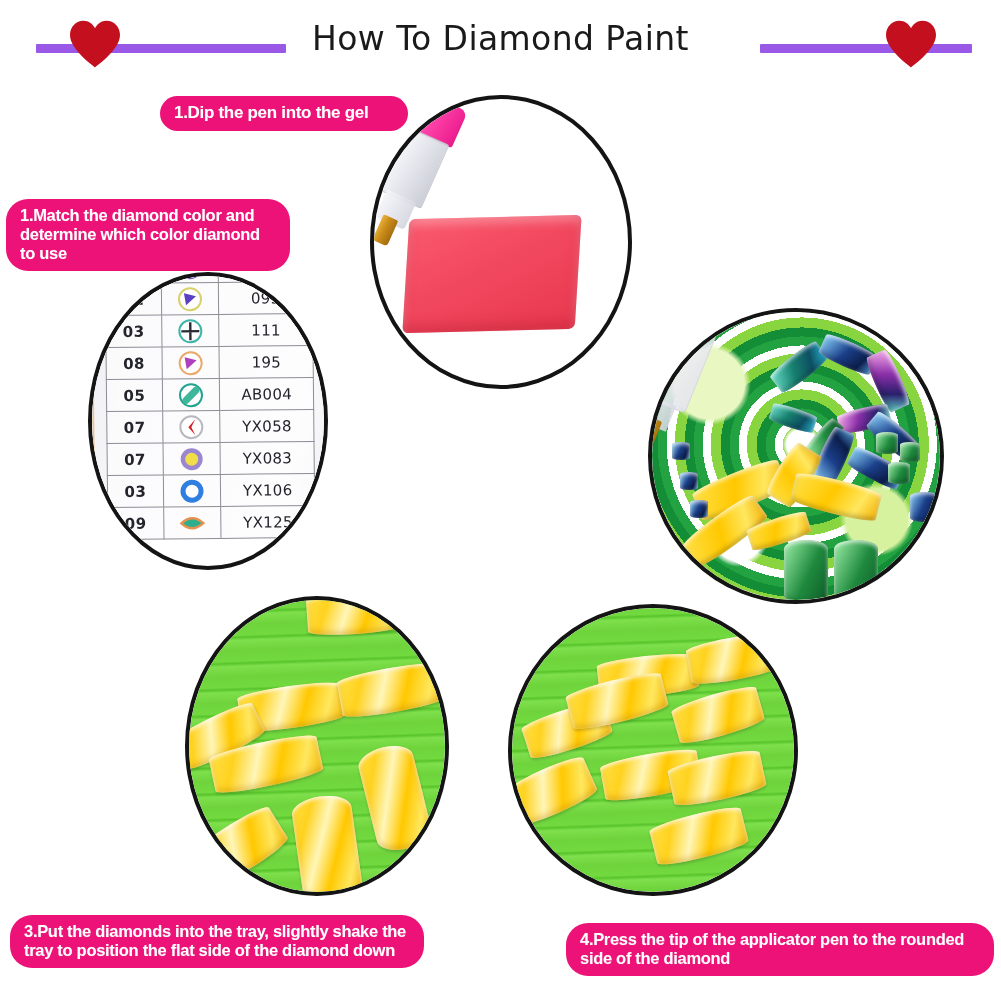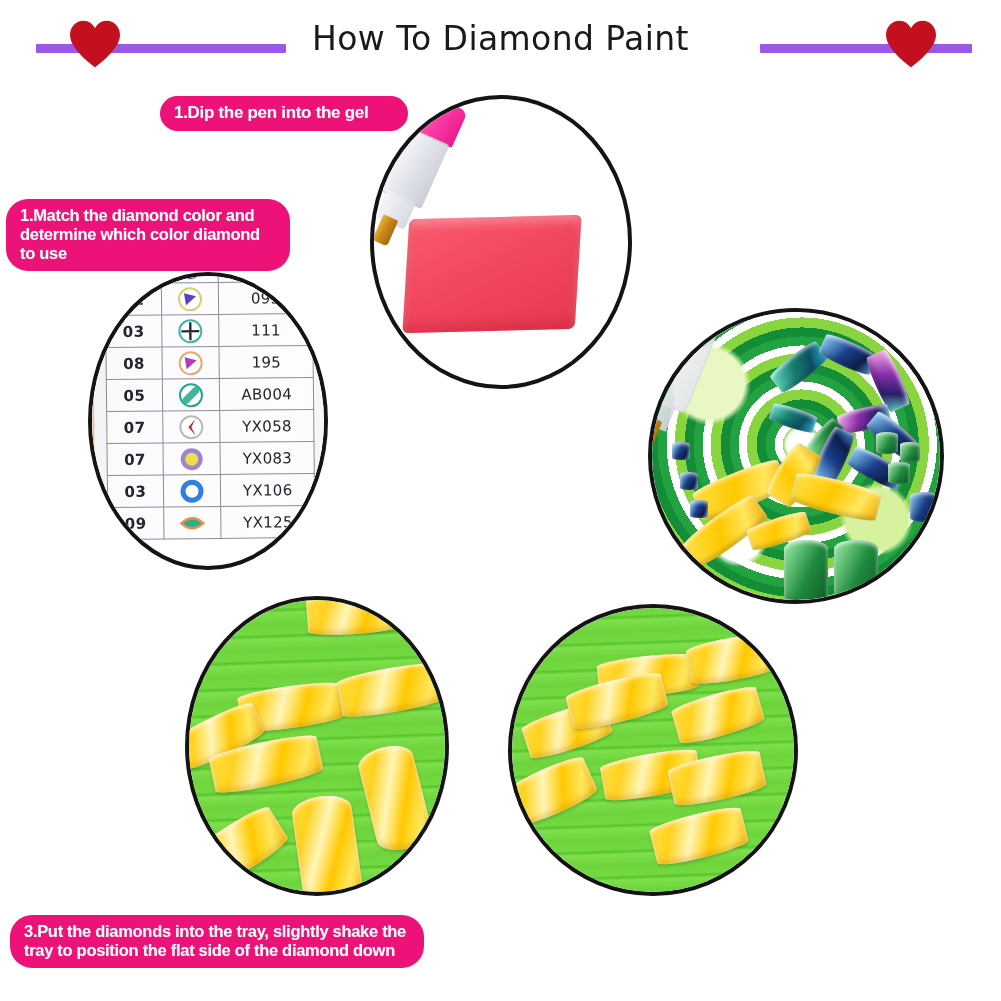--- a/index.html
+++ b/index.html
@@ -426,14 +426,15 @@
           <div class="ygem" style="left: 140px; top: 206px; width: 94px; height: 44px; transform: rotate(-14deg);"></div>
         </div>
       <div class="pen4">
         <div class="barrel"></div>
         <div class="neck"></div>
 
       </div>
     </div>
   </div>
 
+  <div class="label" id="label-4">4.Press the tip of the applicator pen to the rounded side of the diamond</div>
 
 </div>
 
 </body></html>

